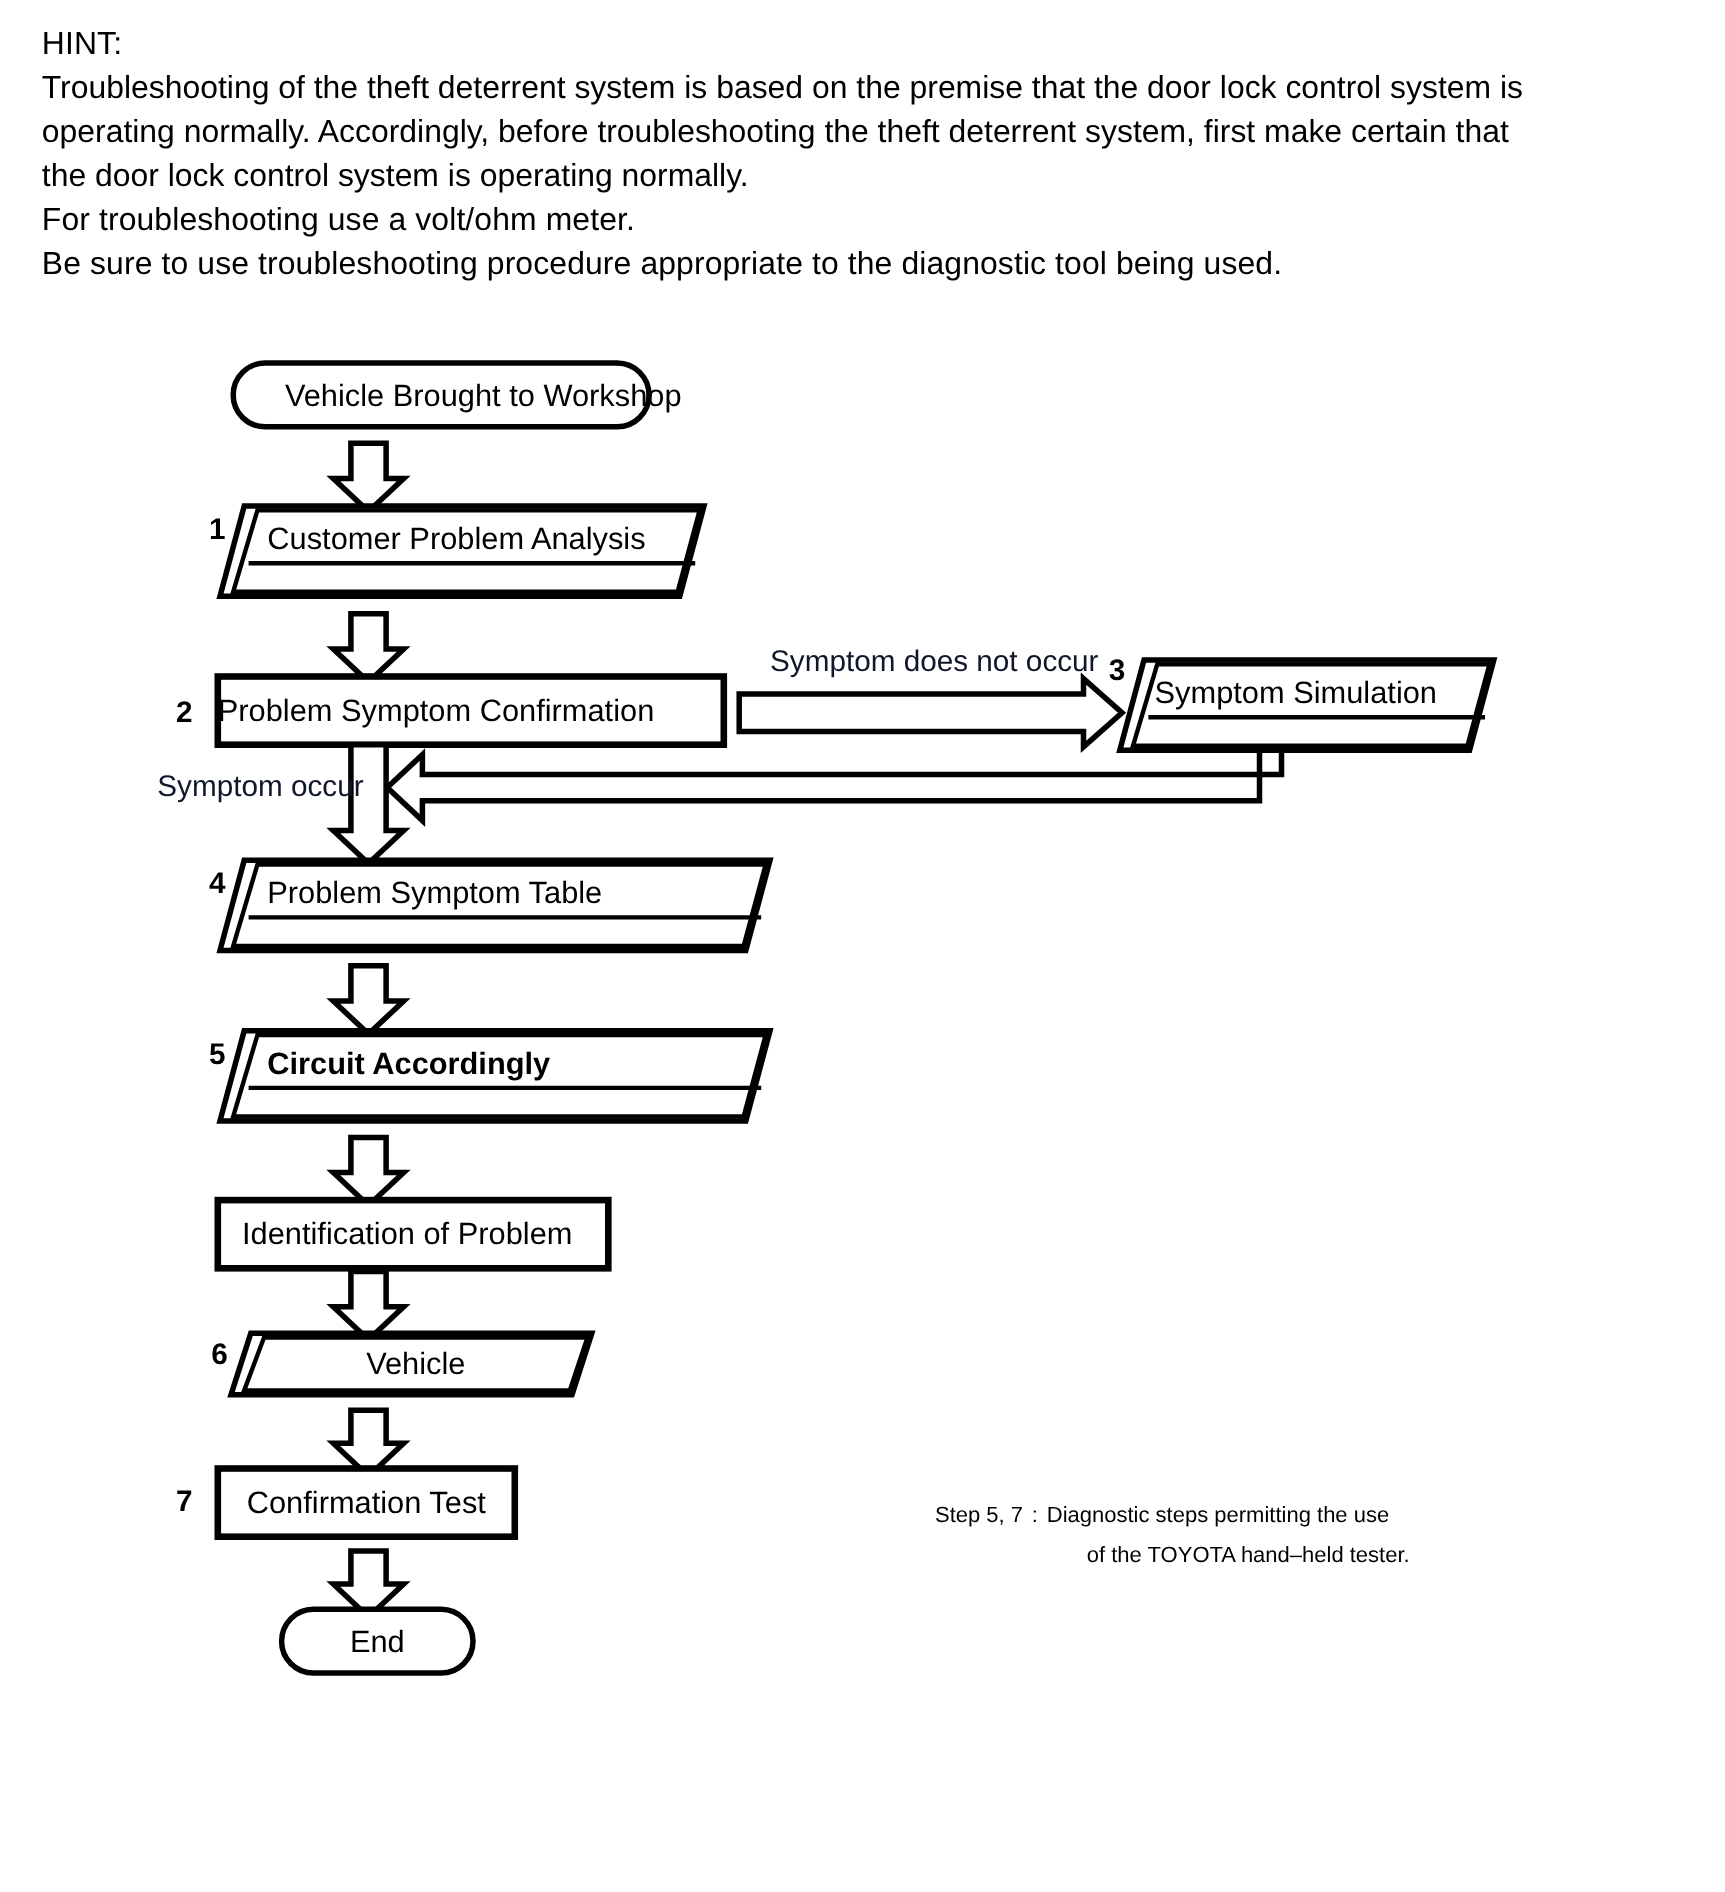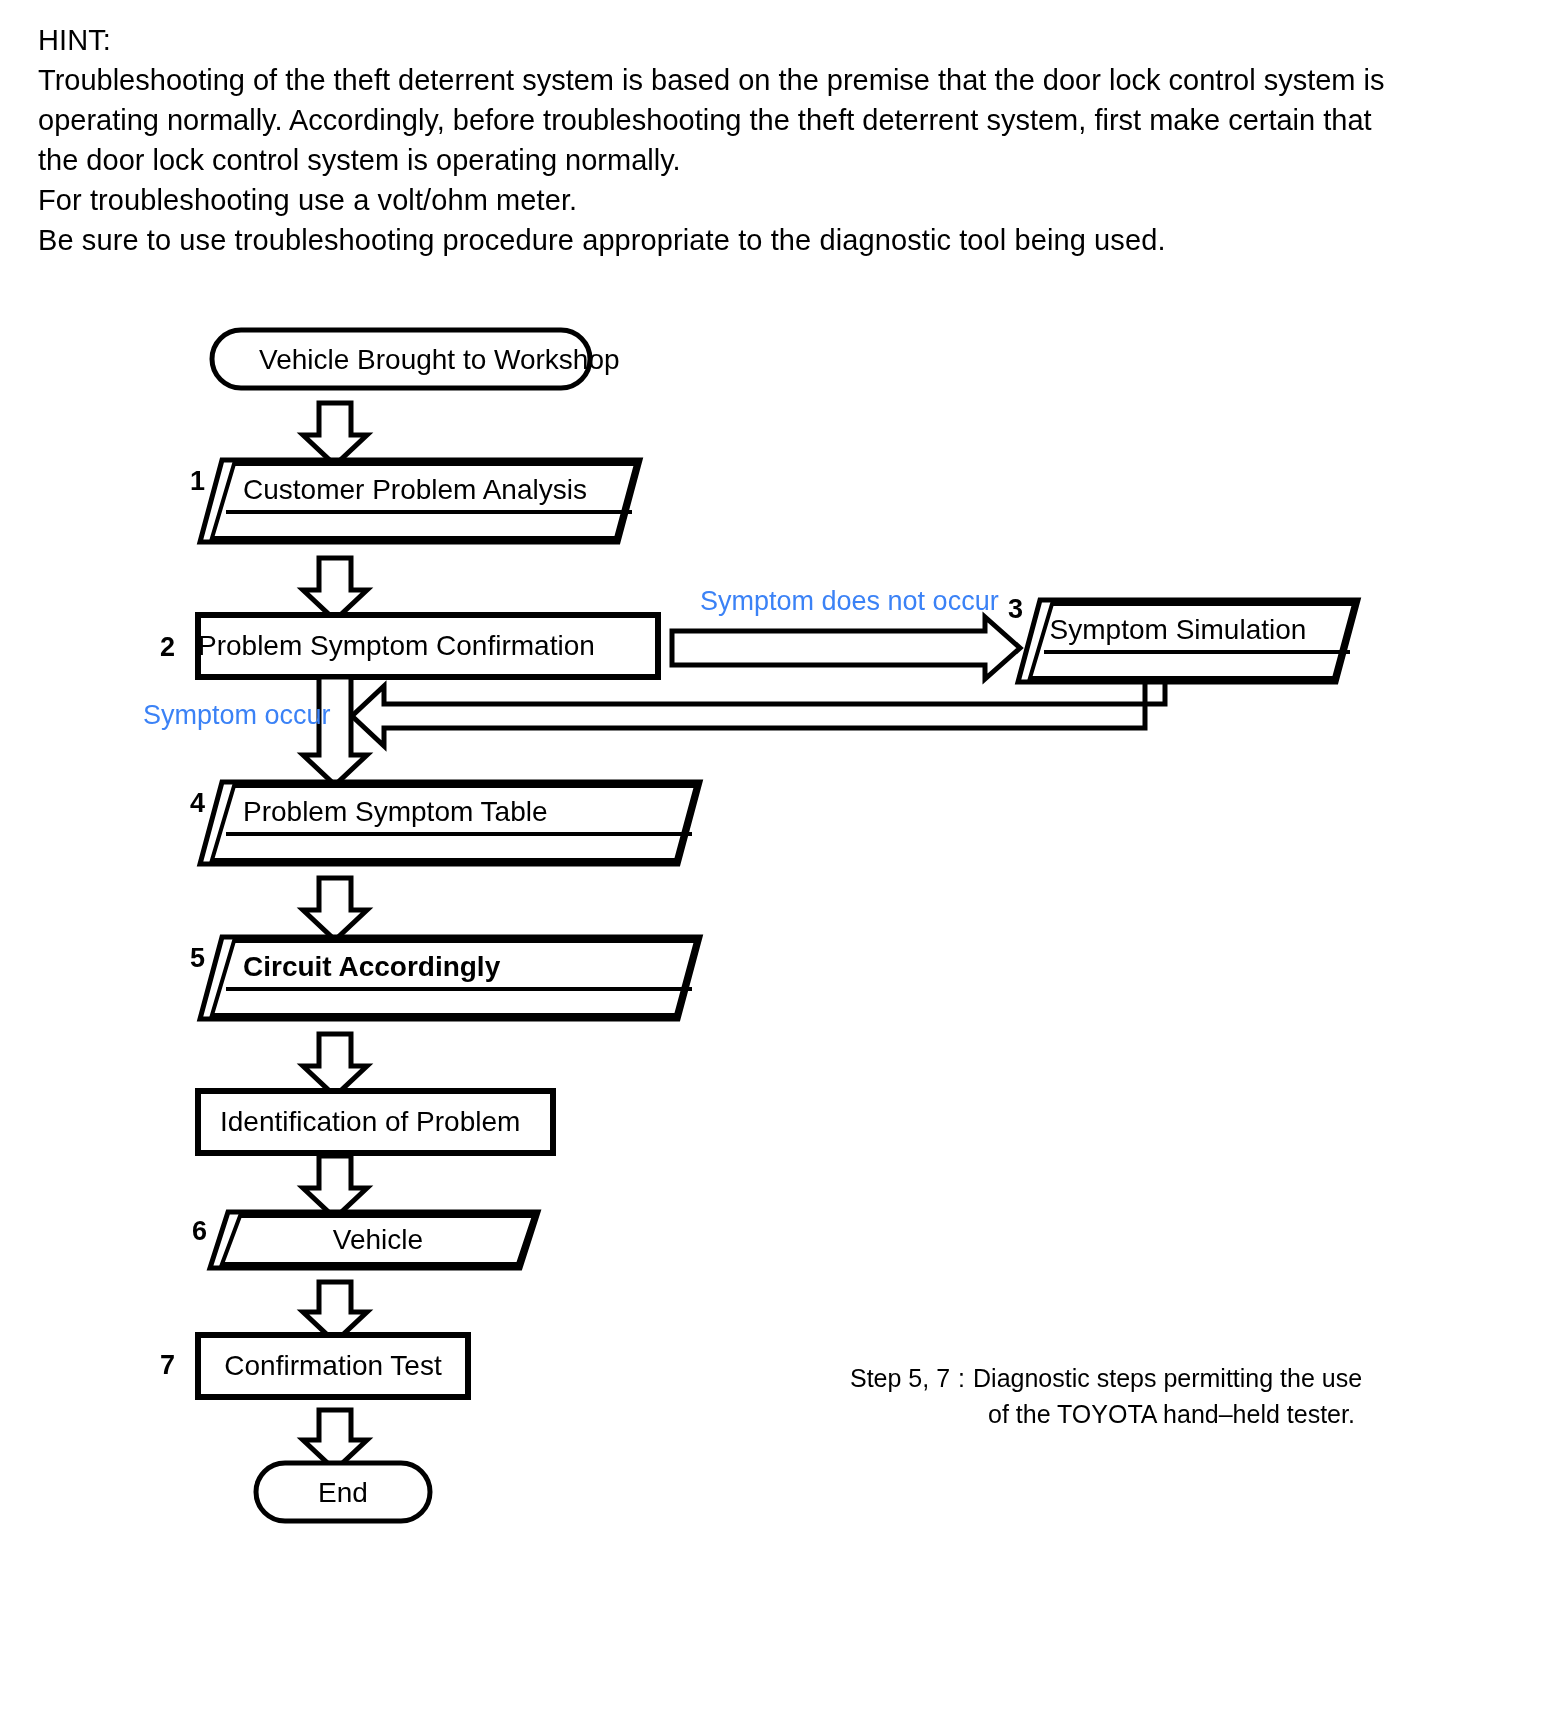--- a/index.html
+++ b/index.html
@@ -66,30 +66,30 @@
     font-weight: bold;
     line-height: 1;
     color: #000;
   }
 
   .edge-label {
     position: absolute;
     font-size: 27px;
     line-height: 1;
     white-space: nowrap;
-    color: #3b82f6;
+    color: #0f172a;
   }
 
   
   .legend {
     position: absolute;
     left: 850px;
     top: 1360px;
     width: 560px;
-    font-size: 25px;
+    font-size: 20px;
     line-height: 36px;
   }
   .legend-row { display: flex; }
   .legend-key { white-space: nowrap; }
   .legend-sep { padding: 0 8px; }
   .legend-text { }
   .legend-text-2 { margin-left: 138px; }
 </style>
 </head>
 <body>

